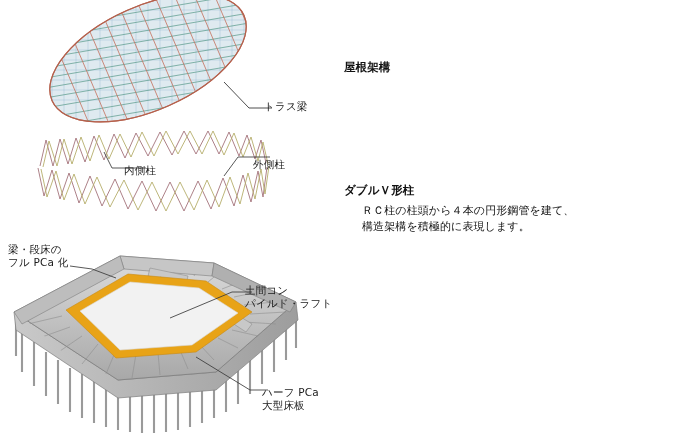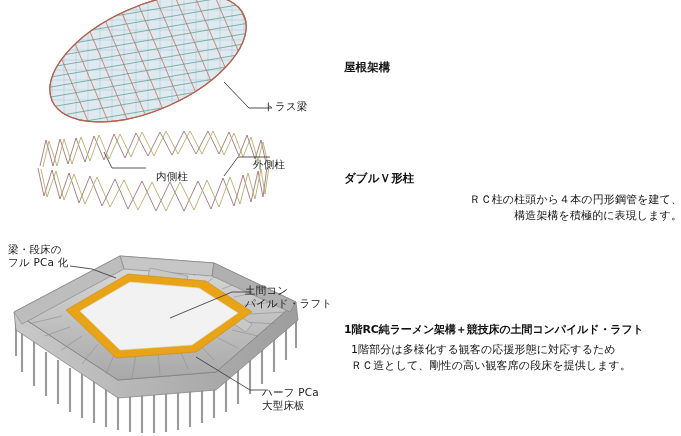--- a/index.html
+++ b/index.html
@@ -22,21 +22,21 @@
     position:absolute;
     font-size:10.5px;
     line-height:12.5px;
     color:#1a1a1a;
     white-space:nowrap;
     letter-spacing:.2px;
   }
   .callout .l2{display:block;}
 
   #callout-truss{left:264px;top:100px;}
-  #callout-inner{left:124px;top:170px;margin-left:32px;}
+  #callout-inner{left:124px;top:164px;}
   #callout-outer{left:253px;top:150px;margin-top:8px;}
   #callout-pca{left:8px;top:243px;line-height:13px;}
   #callout-doma{left:245px;top:284px;line-height:13px;}
   #callout-half{left:262px;top:386px;line-height:13px;}
 
   
   .textcol{position:absolute;left:335px;top:0;width:346px;height:436px;}
   .block{position:absolute;left:9px;width:338px;}
   .block h3{
     margin:0;
@@ -49,25 +49,25 @@
   .block h3.wide{font-size:11px;letter-spacing:-.1px;}
   .block p{
     margin:5px 0 0 0;
     font-size:11px;
     line-height:16px;
     color:#111;
     letter-spacing:.1px;
   }
   .block p .ln{display:block;}
   .block p.ind1{padding-left:18px;}
-  .block p.ind2{padding-left:18px;text-align:right;}
+  .block p.ind2{padding-left:18px;}
   .block p.ind3{padding-left:7px;}
 
   #block-roof{top:60px;}
-  #block-col{top:171px;font-family:Liberation Serif, serif;}
+  #block-col{top:183px;}
   #block-rc{top:322px;}
 </style>
 </head>
 <body>
 
 <div class="page">
 
   <div class="diagram">
 
     <svg class="svg-stage" width="335" height="436" viewBox="0 0 335 436">
@@ -308,22 +308,15 @@
     </div>
 
     <div class="block" id="block-col">
       <h3>ダブルＶ形柱</h3>
       <p class="ind2">
         <span class="ln">ＲＣ柱の柱頭から４本の円形鋼管を建て、</span>
         <span class="ln">構造架構を積極的に表現します。</span>
       </p>
     </div>
 
-    <div class="block" id="block-rc">
-      <h3 class="wide">1階RC純ラーメン架構＋競技床の土間コンパイルド・ラフト</h3>
-      <p class="ind3">
-        <span class="ln">1階部分は多様化する観客の応援形態に対応するため</span>
-        <span class="ln">ＲＣ造として、剛性の高い観客席の段床を提供します。</span>
-      </p>
-    </div>
   </div>
 
 </div>
 
 </body></html>

